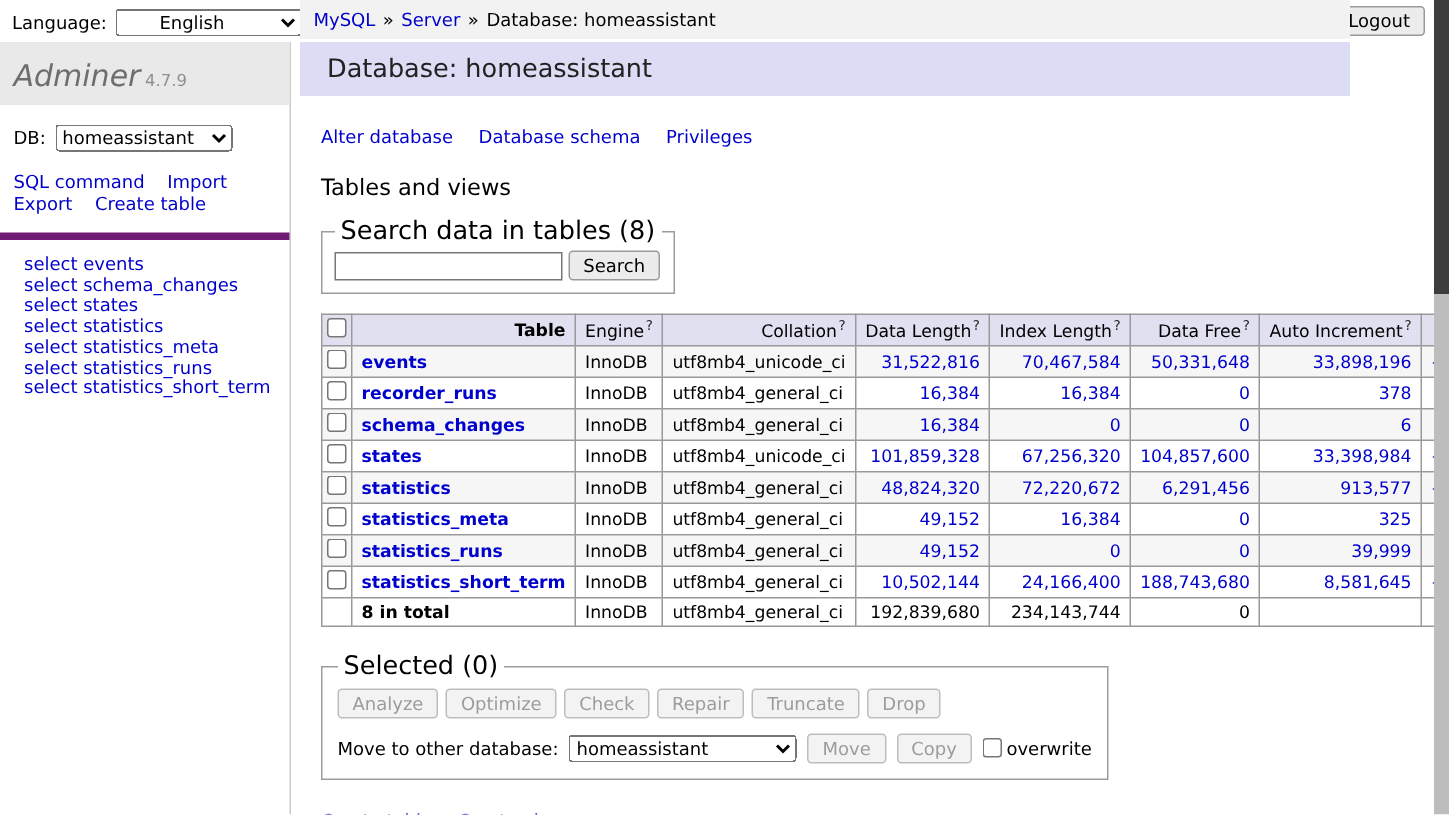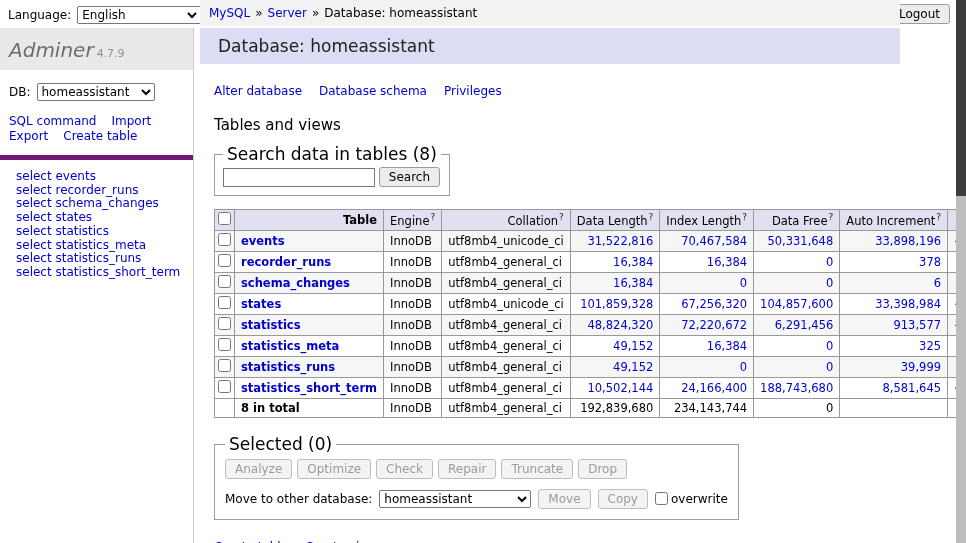--- a/index.html
+++ b/index.html
@@ -15,21 +15,21 @@
   a { color: var(--link-color, #0000cc); text-decoration: none; cursor: pointer; }
   button {
     font-family: inherit; font-size: 12px; padding: 2px 9px;
     background: #ececec; border: 1px solid #9a9a9a; border-radius: 3px; color: #000; cursor: pointer;
   }
   button:disabled { color: #9c9c9c; background: #f3f3f3; border-color: #bdbdbd; cursor: default; }
   select { font-family: inherit; font-size: 12px; }
 
   
   .lang-bar { position: absolute; left: 8px; top: 6px; display: flex; gap: 6px; align-items: center; }
-  .lang-bar select { width: 124px; }
+  .lang-bar select { width: 124px; padding-left: 24px; }
   .logout-btn { position: absolute; top: 4px; right: 16px; }
   .breadcrumb-bar {
     position: absolute; left: 200px; top: 0; width: 700px; height: 26px;
     background: var(--breadcrumb-bg, #f2f2f2);
     display: flex; align-items: center; gap: 5px; padding: 0 9px; font-size: 12px;
   }
 
   
   .sidebar { position: absolute; left: 0; top: 28px; width: 194px; bottom: 0; border-right: 1px solid #ccc; background: #fff; }
   .sidebar h1 { background: var(--sidebar-header-bg, #e9e9e9); padding: 7px 9px; font-weight: normal; }
@@ -117,21 +117,20 @@
         <a>SQL command</a>
         <a>Import</a>
       </div>
       <div>
         <a>Export</a>
         <a>Create table</a>
       </div>
     </div>
   <div class="table-links">
       <a>select events</a>
-      <a>select recorder_runs</a>
       <a>select schema_changes</a>
       <a>select states</a>
       <a>select statistics</a>
       <a>select statistics_meta</a>
       <a>select statistics_runs</a>
       <a>select statistics_short_term</a>
     </div>
 </div>
 
 <div class="content">

